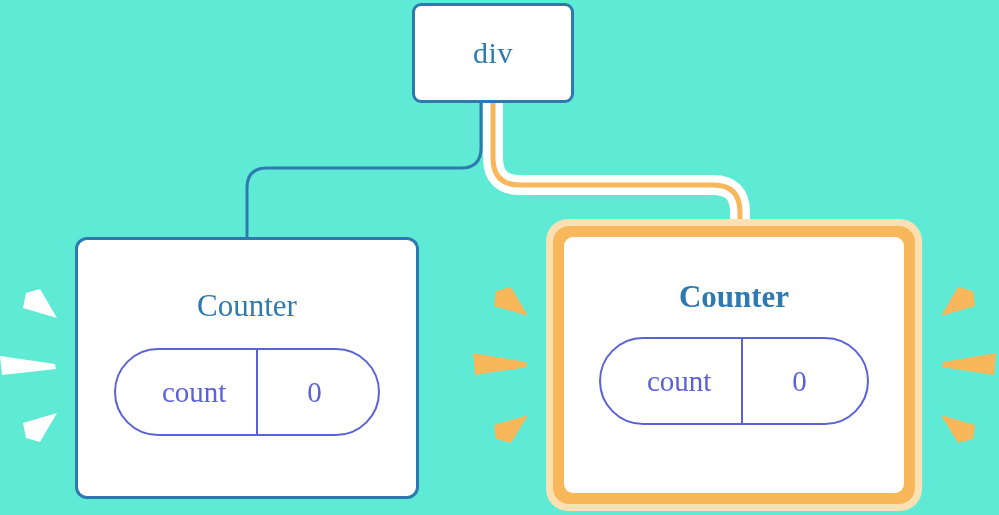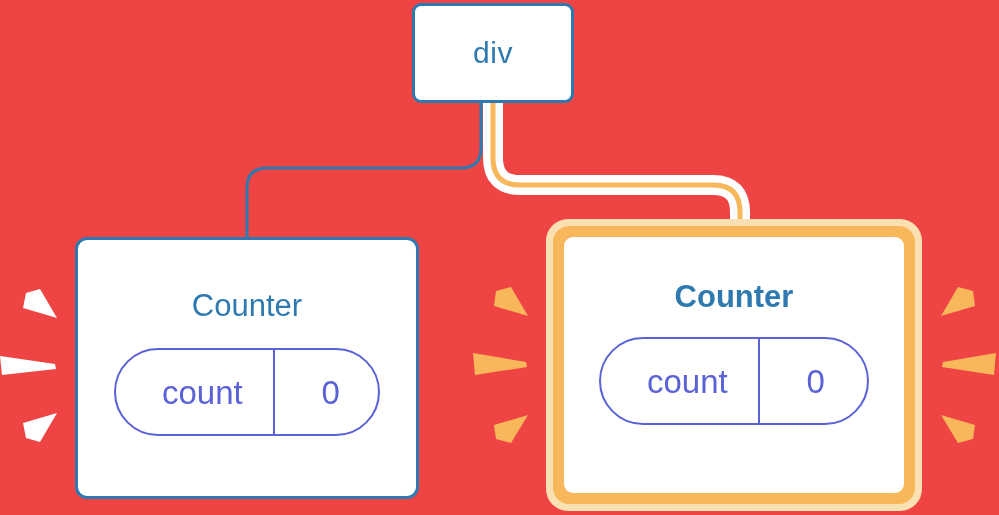--- a/index.html
+++ b/index.html
@@ -11,21 +11,22 @@
   body {
     width: 999px;
     height: 515px;
     overflow: hidden;
     font-family: "Liberation Sans", sans-serif;
   }
   #stage {
     position: relative;
     width: 999px;
     height: 515px;
-    background: #ef4444;
+    background: #5eead4;
+    font-family: Liberation Serif, serif;
   }
   #wires {
     position: absolute;
     left: 0; top: 0;
     width: 999px;
     height: 515px;
     overflow: visible;
   }
   .node {
     position: absolute;
@@ -114,21 +115,21 @@
     box-sizing: border-box;
     overflow: hidden;
     background: #ffffff;
   }
   .pill .pill-key,
   .pill .pill-val {
     display: flex;
     align-items: center;
     justify-content: center;
     color: #5b62d8;
-    font-size: 33px;
+    font-size: 29px;
     line-height: 1;
   }
   .pill .pill-key {
     padding: 0 30px 0 46px;
   }
   .pill .pill-val {
     border-left: 2px solid #5b62d8;
     min-width: 88px;
     padding: 0 12px;
   }

